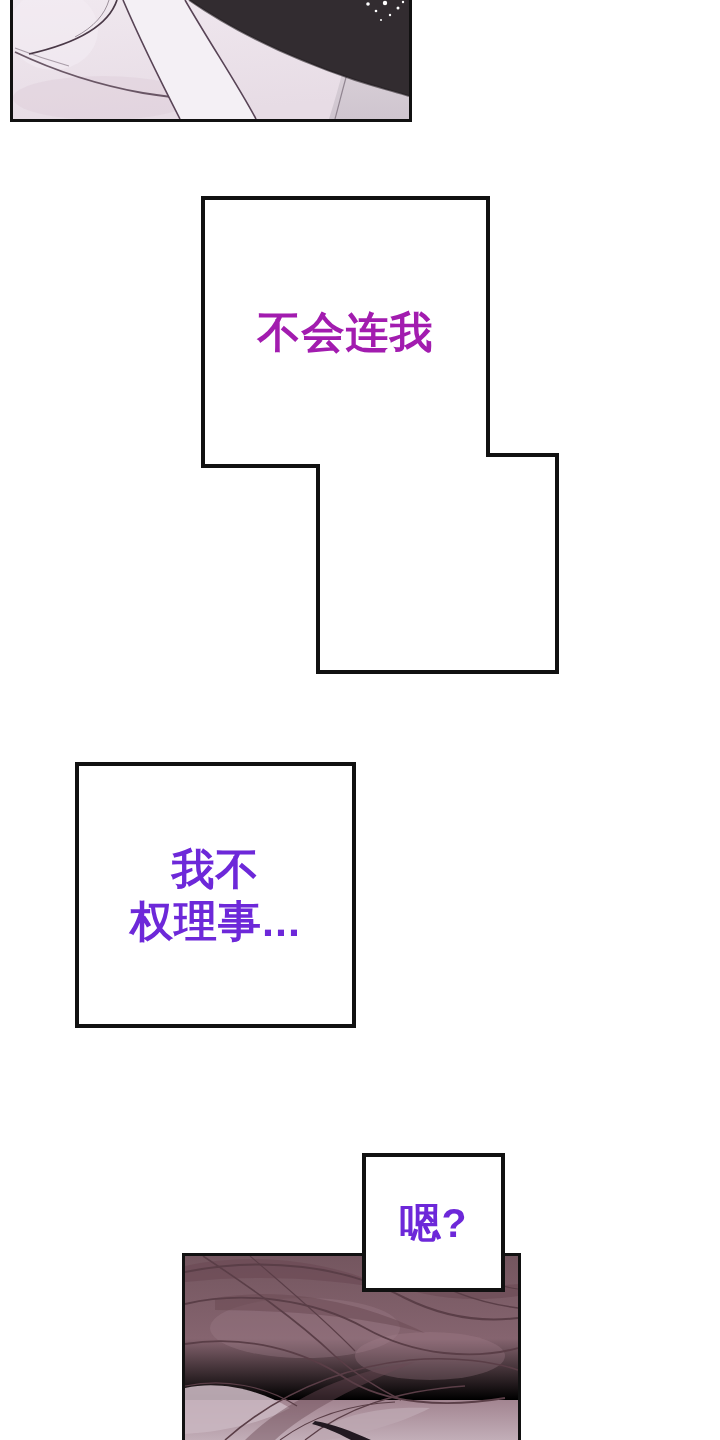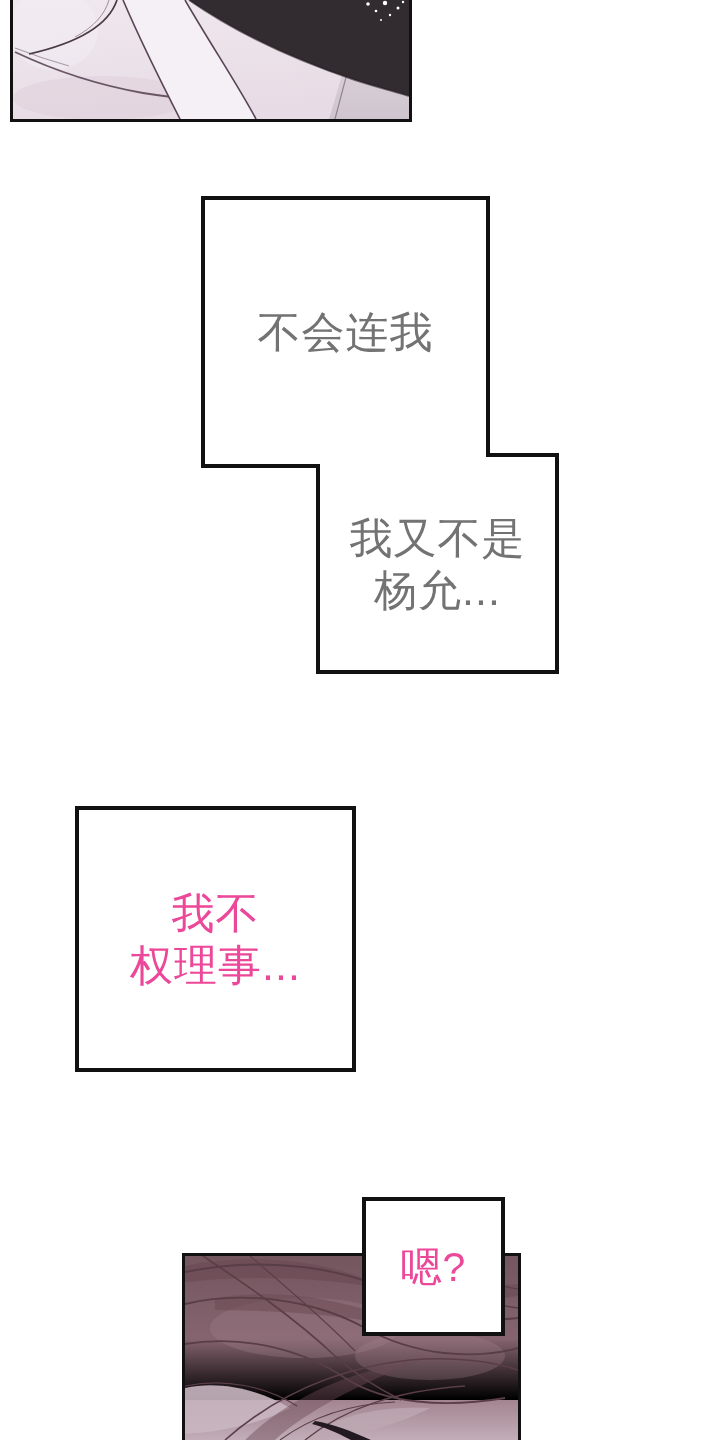--- a/index.html
+++ b/index.html
@@ -8,32 +8,31 @@
     overflow:hidden;font-family:"Liberation Sans","DejaVu Sans",sans-serif;
   }
   .abs{position:absolute;}
   
   .panel{box-sizing:border-box;border:3px solid #111;overflow:hidden;background:#fff;}
   #panel-top{left:10px;top:0;width:402px;height:122px;border-top:none;z-index:1;}
   #panel-bottom{left:182px;top:1253px;width:339px;height:187px;border-bottom:none;z-index:1;}
   
   .bubble-text{
     display:flex;flex-direction:column;align-items:center;justify-content:center;
-    text-align:left;color:#737373;font-weight:400;font-size:43px;line-height:52px;
+    text-align:left;color:#a21caf;font-weight:700;font-size:43px;line-height:52px;
     letter-spacing:1px;z-index:6;
   }
   #bubble-merged-svg{left:199px;top:194px;z-index:5;}
   #bubble-1-text{left:207px;top:202px;width:277px;height:260px;}
   #bubble-2-text{left:322px;top:459px;width:231px;height:209px;}
   .bubble-box{
     box-sizing:border-box;background:#ffffff;border:4px solid #111;z-index:5;
     display:flex;flex-direction:column;align-items:center;justify-content:center;
-    text-align:center;color:#ec4899;font-weight:400;font-size:43px;line-height:52px;
+    text-align:center;color:#6d28d9;font-weight:700;font-size:43px;line-height:52px;
     letter-spacing:1px;
-    margin-top:44px;
   }
   #bubble-3{left:75px;top:762px;width:281px;height:266px;}
   #bubble-4{left:362px;top:1153px;width:143px;height:139px;font-size:41px;z-index:7;}
   .line{display:block;white-space:nowrap;}
 </style>
 </head>
 <body>
 
 <div id="page">
 
@@ -82,24 +81,20 @@
   </div>
 
   <svg id="bubble-merged-svg" class="abs" width="362" height="482" viewBox="0 0 362 482">
     <path d="M4,4 H289 V261 H358 V478 H119 V272 H4 Z" fill="#ffffff" stroke="#111111" stroke-width="4"></path>
   </svg>
 
   <div id="bubble-1-text" class="abs bubble-text">
     <span class="line">不会连我</span>
   </div>
 
-  <div id="bubble-2-text" class="abs bubble-text">
-    <span class="line">我又不是</span>
-    <span class="line">杨允...</span>
-  </div>
 
   <div id="bubble-3" class="abs bubble-box">
     <span class="line">我不</span>
     <span class="line">权理事...</span>
   </div>
 
   <div id="panel-bottom" class="abs panel">
     <svg width="333" height="184" viewBox="0 0 333 184">
       <defs>
         <linearGradient id="hairG" x1="0" y1="0" x2="0" y2="1">

